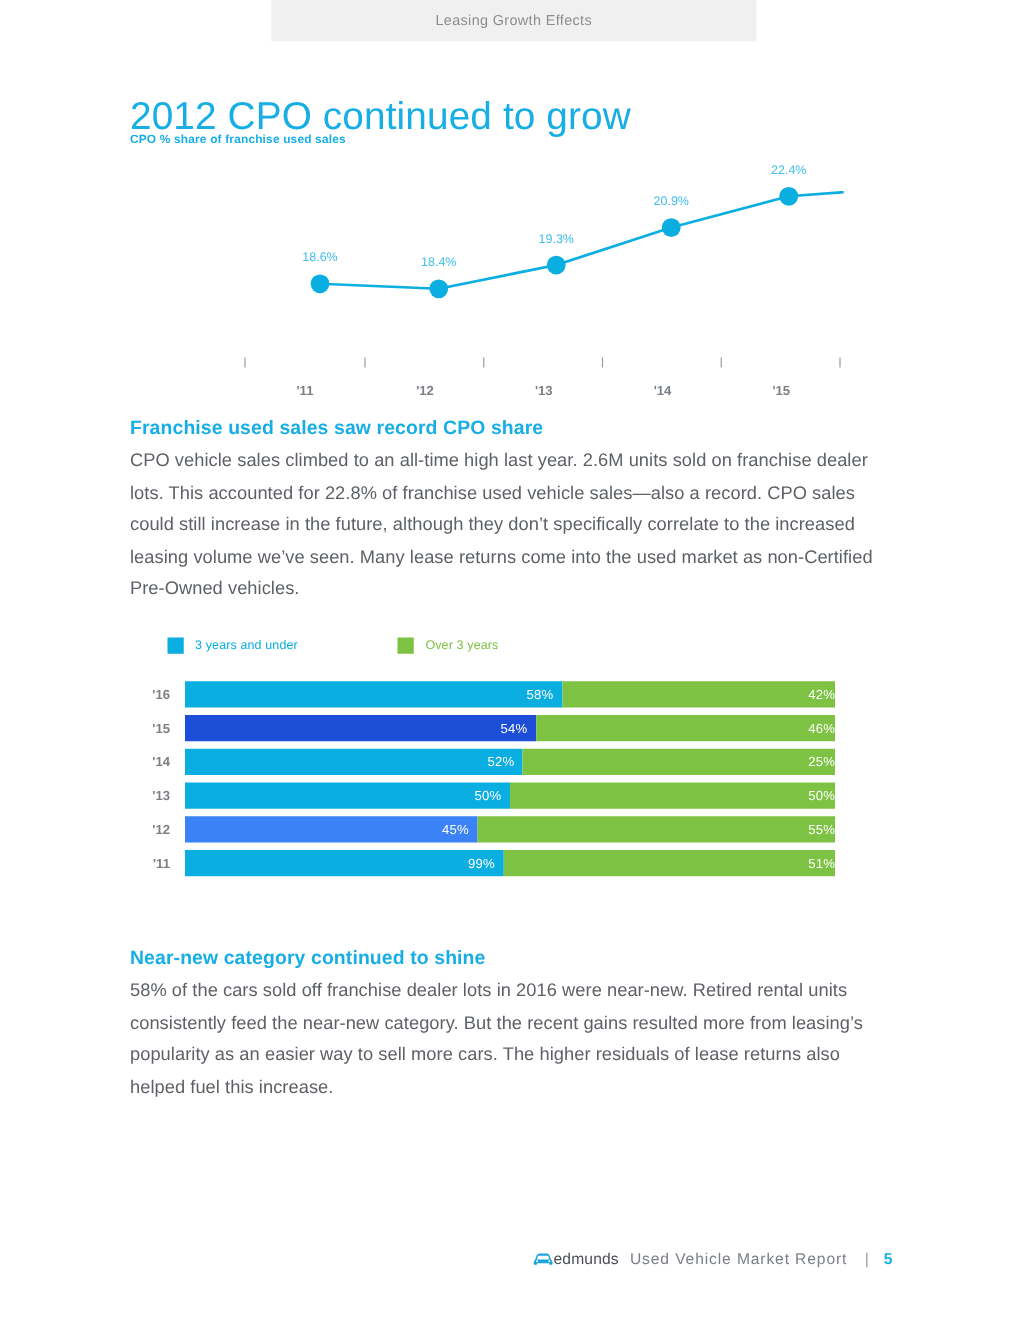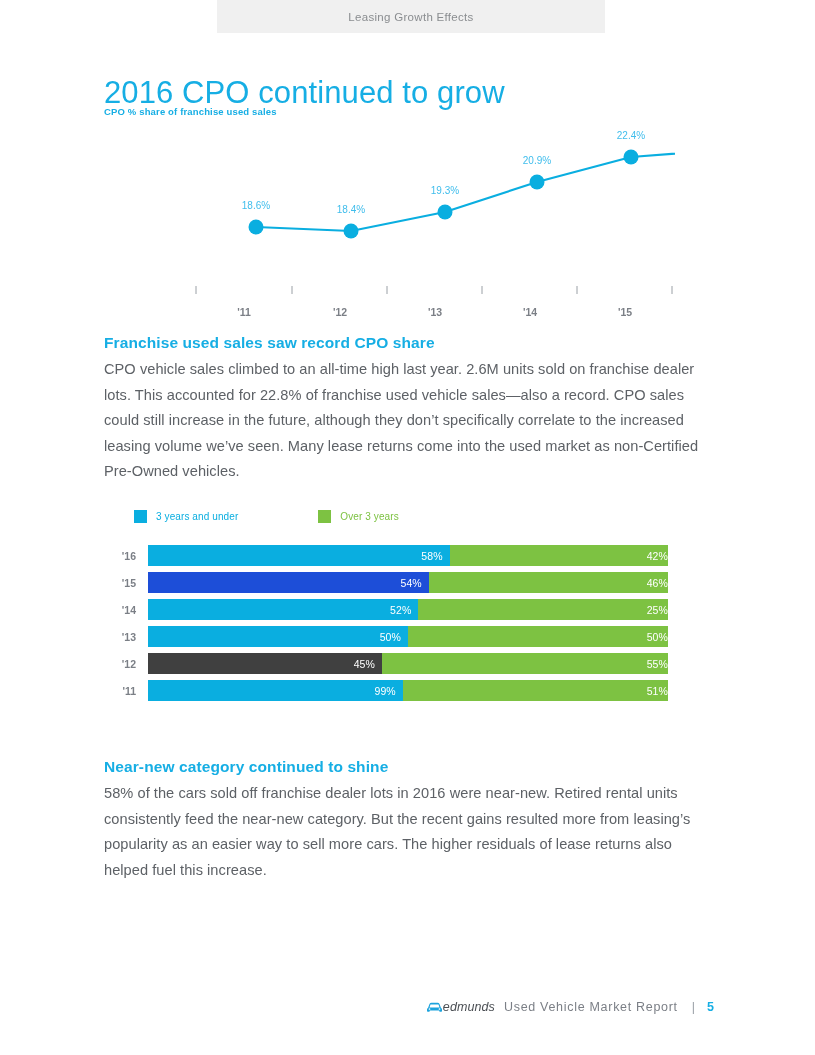--- a/index.html
+++ b/index.html
@@ -208,21 +208,20 @@
     display: flex;
     align-items: center;
     margin-right: 9px;
   }
   .footer-car { display: block; }
   .footer-brand {
     font-size: 12.5px;
     color: #4b4f54;
     margin-left: 0;
     letter-spacing: 0.1px;
-    font-style: italic;
   }
   .footer-report {
     font-size: 12.5px;
     color: #7b7f86;
     letter-spacing: 0.7px;
   }
   .footer-sep {
     font-size: 12.5px;
     color: #9aa0a6;
     margin: 0 12px 0 14px;
@@ -235,21 +234,21 @@
 </style>
 </head>
 <body>
 
 <div class="header-band">
   <span class="header-band-text">Leasing Growth Effects</span>
 </div>
 
 <div class="page">
 
-  <h1 class="page-title">2016 CPO continued to grow</h1>
+  <h1 class="page-title">2012 CPO continued to grow</h1>
 
   <div class="chart-kicker">CPO % share of franchise used sales</div>
 
   <div class="line-chart">
     <svg width="580" height="200" viewBox="0 0 580 200">
 
       <polyline points="161,101 256,105 350,86 442,56 536,31 629,24" fill="none" stroke="#0aaee0" stroke-width="2.2" stroke-linejoin="round"></polyline>
 
       <circle cx="161" cy="101" r="7.5" fill="#0aaee0"></circle>
       <circle cx="256" cy="105" r="7.5" fill="#0aaee0"></circle>
@@ -348,21 +347,21 @@
           </div>
           <div class="seg seg-green" style="width:50%;background:#7dc242">
             <span class="seg-value">50%</span>
           </div>
         </div>
       </div>
 
       <div class="bar-row">
         <span class="bar-year">'12</span>
         <div class="bar-track">
-          <div class="seg seg-blue" style="width:45%;background:#404040">
+          <div class="seg seg-blue" style="width:45%;background:#3b82f6">
             <span class="seg-value">45%</span>
           </div>
           <div class="seg seg-green" style="width:55%;background:#7dc242">
             <span class="seg-value">55%</span>
           </div>
         </div>
       </div>
 
       <div class="bar-row">
         <span class="bar-year">'11</span>

